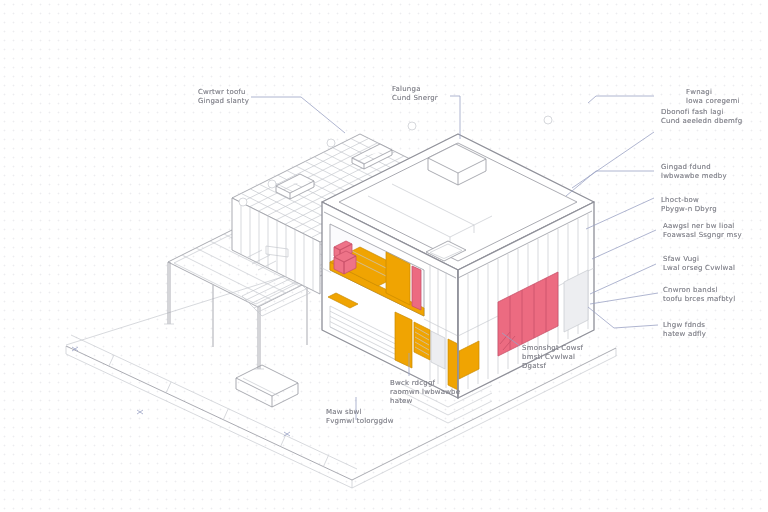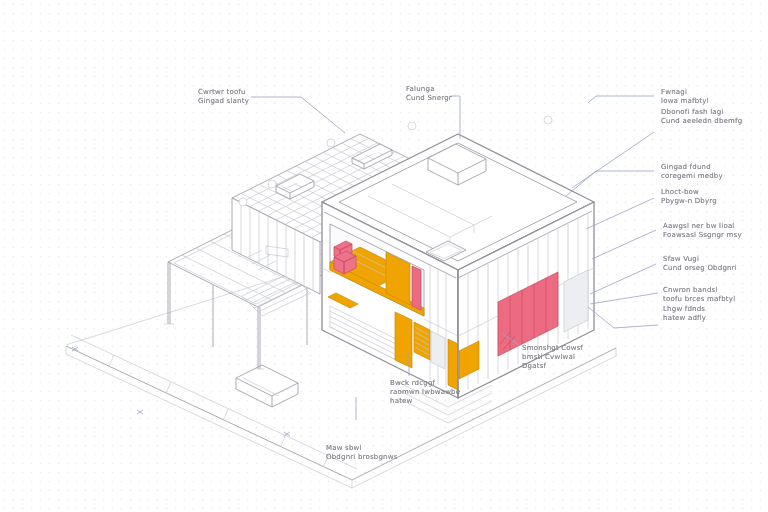--- a/index.html
+++ b/index.html
@@ -178,64 +178,64 @@
     <path class="s-leader" d="M520,346 L502,333"></path>
     <path class="s-leader" d="M409,376 L409,353"></path>
     <path class="s-leader" d="M356,420 L356,397"></path>
   </g>
 </svg>
 
 <div class="label" style="left:198px;top:88px">
   <span class="ln">Cwrtwr toofu</span>
   <span class="ln">Gingad slanty</span>
 </div>
-<div class="label" style="left:406px;top:85px">
+<div class="label" style="left:392px;top:85px">
   <span class="ln">Falunga</span>
   <span class="ln">Cund Snergr</span>
 </div>
-<div class="label" style="left:661px;top:88px">
+<div class="label" style="left:686px;top:88px">
   <span class="ln">Fwnagi</span>
-  <span class="ln">lowa mafbtyl</span>
+  <span class="ln">lowa coregemi</span>
 </div>
 <div class="label" style="left:661px;top:108px">
   <span class="ln">Dbonofi fash lagi</span>
   <span class="ln">Cund aeeledn dbemfg</span>
 </div>
 <div class="label" style="left:661px;top:163px">
   <span class="ln">Gingad fdund</span>
-  <span class="ln">coregemi medby</span>
-</div>
-<div class="label" style="left:661px;top:188px">
+  <span class="ln">lwbwawbe medby</span>
+</div>
+<div class="label" style="left:661px;top:196px">
   <span class="ln">Lhoct-bow</span>
   <span class="ln">Pbygw-n Dbyrg</span>
 </div>
 <div class="label" style="left:663px;top:222px">
   <span class="ln">Aawgsl ner bw lioal</span>
   <span class="ln">Foawsasl Ssgngr msy</span>
 </div>
 <div class="label" style="left:663px;top:255px">
   <span class="ln">Sfaw Vugi</span>
-  <span class="ln">Cund orseg Obdgnri</span>
+  <span class="ln">Lwal orseg Cvwlwal</span>
 </div>
 <div class="label" style="left:663px;top:286px">
   <span class="ln">Cnwron bandsl</span>
   <span class="ln">toofu brces mafbtyl</span>
 </div>
-<div class="label" style="left:663px;top:305px">
+<div class="label" style="left:663px;top:321px">
   <span class="ln">Lhgw fdnds</span>
   <span class="ln">hatew adfly</span>
 </div>
 <div class="label" style="left:390px;top:379px">
   <span class="ln">Bwck rdcggf</span>
   <span class="ln">raomwn lwbwawbe</span>
   <span class="ln">hatew</span>
 </div>
 <div class="label" style="left:522px;top:344px">
   <span class="ln">Smonshgt Cowsf</span>
   <span class="ln">bmsti Cvwlwal</span>
   <span class="ln">Dgatsf</span>
 </div>
-<div class="label" style="left:326px;top:444px">
+<div class="label" style="left:326px;top:408px">
   <span class="ln">Maw sbwl</span>
-  <span class="ln">Obdgnri brosbgnws</span>
+  <span class="ln">Fvgmwl tolorggdw</span>
 </div>
 
 </div>
 
 </body></html>

